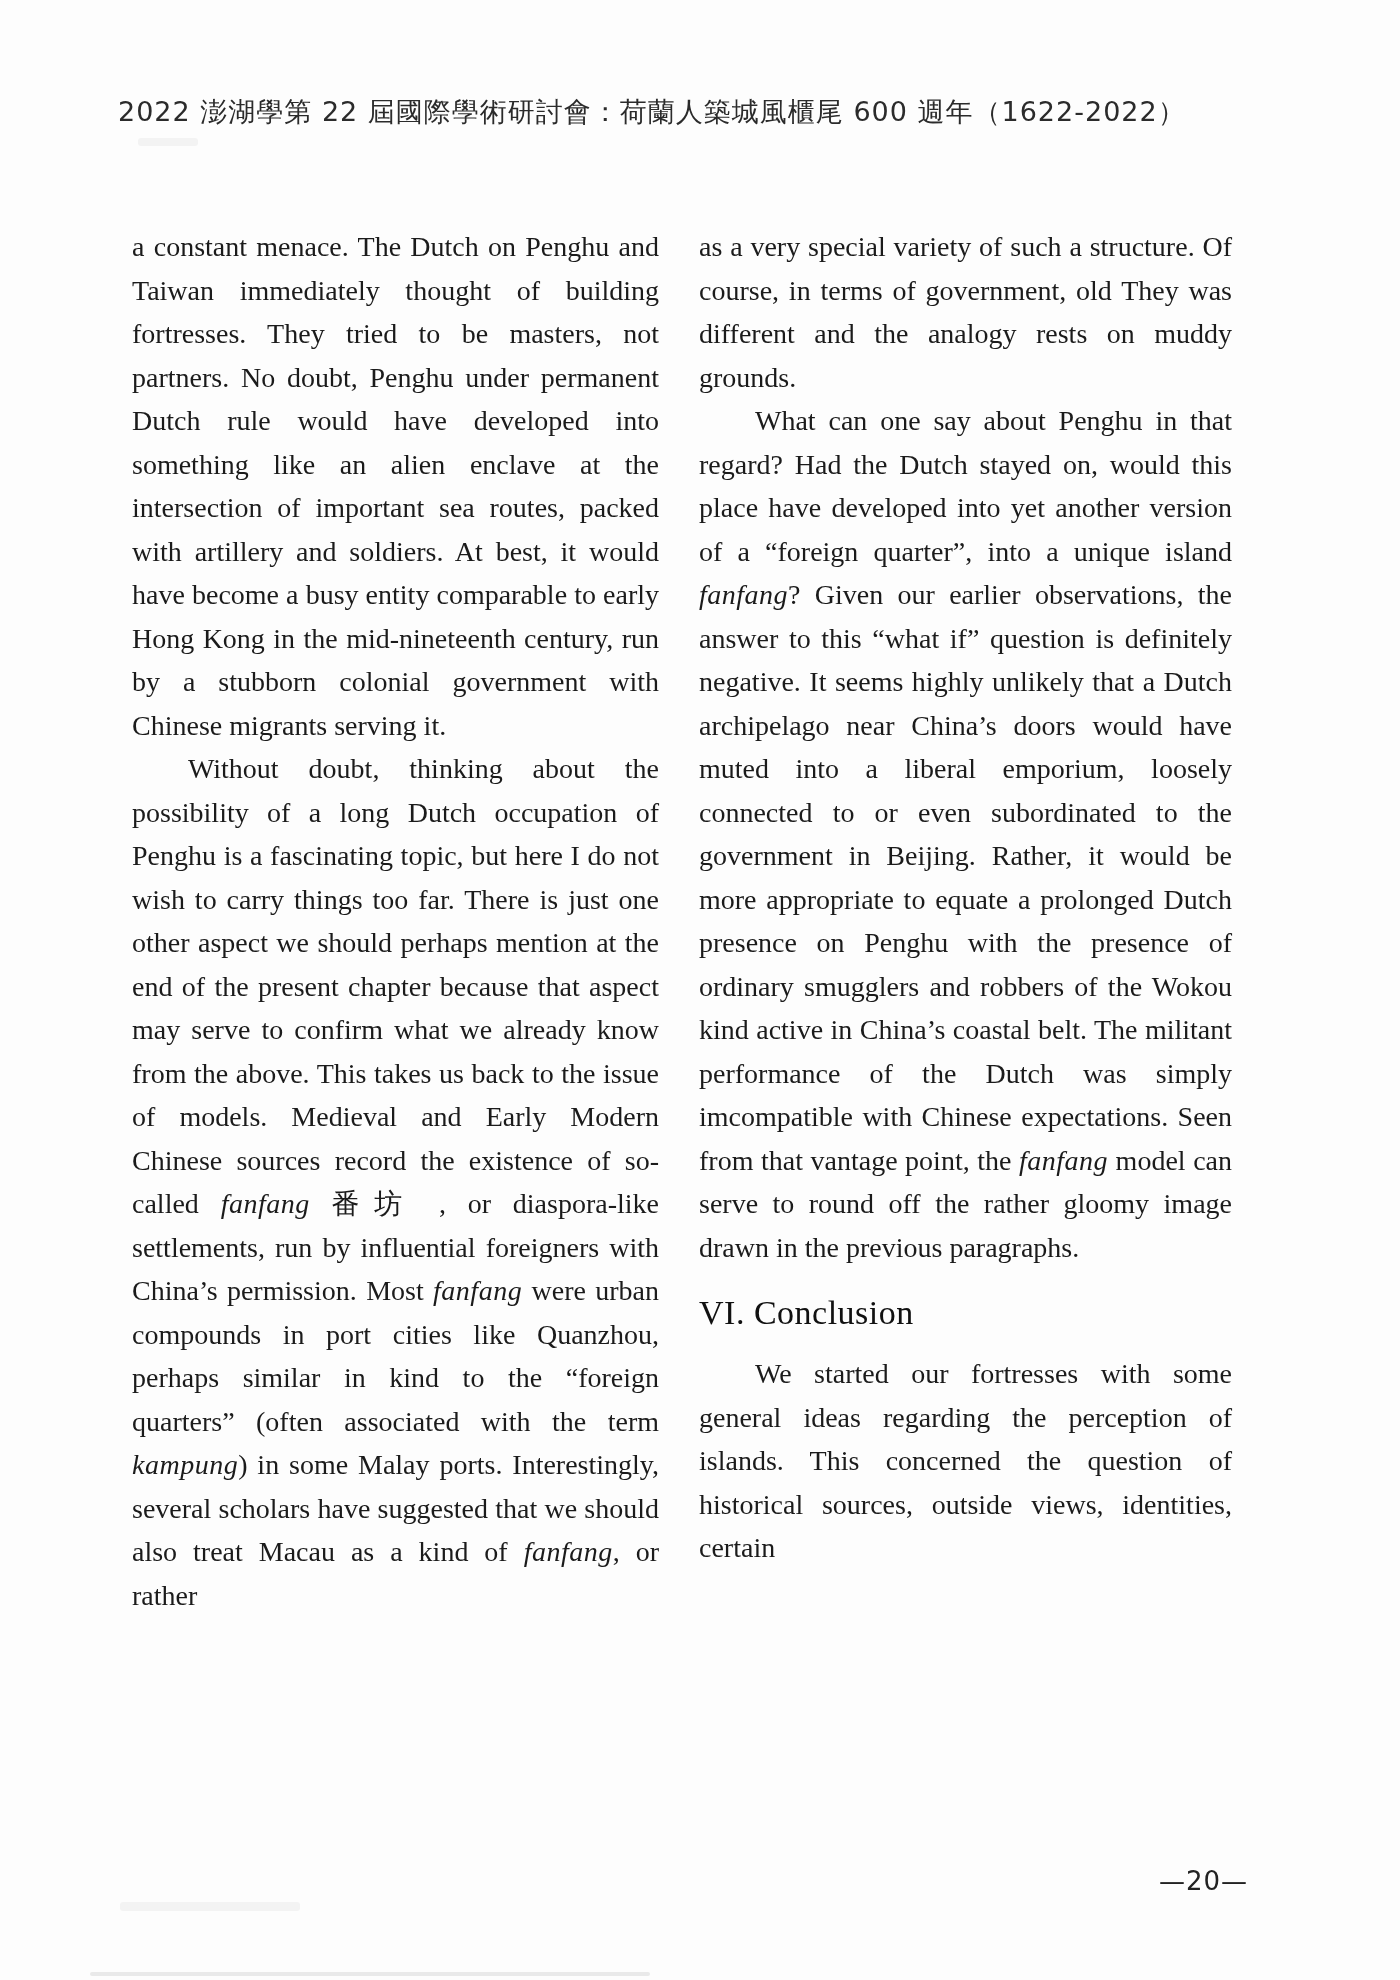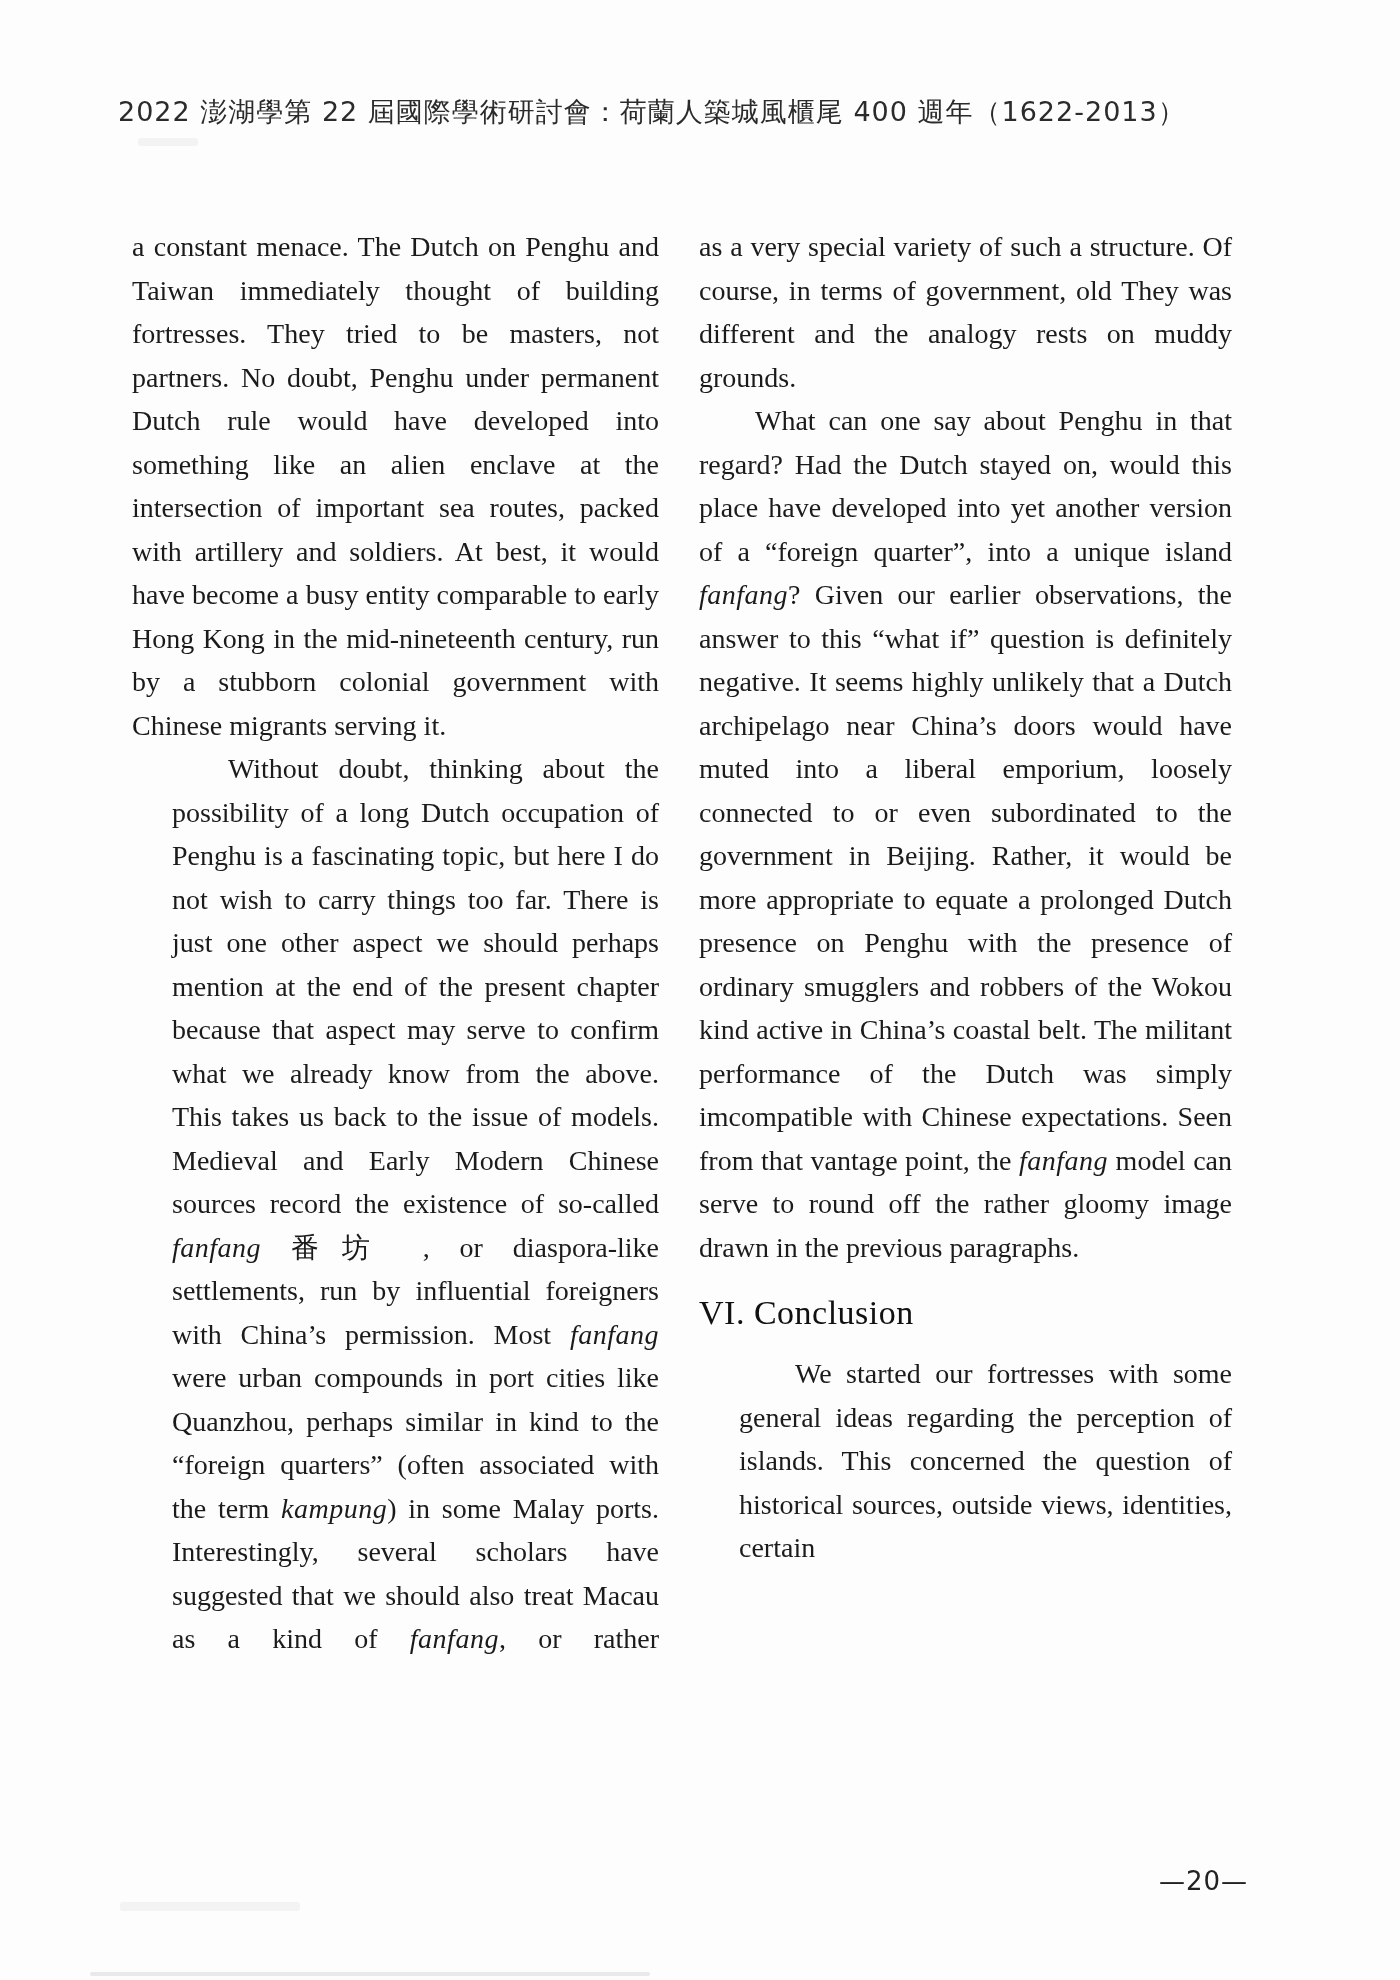--- a/index.html
+++ b/index.html
@@ -40,21 +40,21 @@
   .col-left  { width: 527px; }
   .col-right { width: 533px; }
   p.para {
     margin: 0;
     font-size: 28px;
     line-height: 43.5px;
     text-align: justify;
     color: #1b1b1b;
   }
   p.para.indent { text-indent: 56px; }
-  p.para.cont { text-align-last: justify; margin-left: 40px; }
+  p.para.cont { text-align-last: justify; }
   p.para em {
     font-style: italic;
     letter-spacing: 0.5px;
   }
   h2.section-heading {
     margin: 25px 0 20px 0;
     font-size: 34px;
     font-weight: 400;
     color: #111111;
     font-family: "Liberation Serif", "DejaVu Serif", serif;
@@ -80,21 +80,21 @@
   }
   .artifact.a1 { top: 138px; left: 138px; width: 60px; height: 8px; }
   .artifact.a2 { top: 1902px; left: 120px; width: 180px; height: 9px; }
   .artifact.a3 { top: 1972px; left: 90px;  width: 560px; height: 4px; background: rgba(60,60,60,0.10); }
 </style>
 </head>
 <body>
 
 <div class="page">
 
-  <div class="header">2022 澎湖學第 22 屆國際學術研討會：荷蘭人築城風櫃尾 400 週年（1622-2013）</div>
+  <div class="header">2022 澎湖學第 22 屆國際學術研討會：荷蘭人築城風櫃尾 600 週年（1622-2022）</div>
 
   <div class="columns">
     <div class="col col-left">
         <p class="para"><span>a constant menace. The Dutch on Penghu and Taiwan immediately thought of building fortresses. They tried to be masters, not partners. No doubt, Penghu under permanent Dutch rule would have developed into something like an alien enclave at the intersection of important sea routes, packed with artillery and soldiers. At best, it would have become a busy entity comparable to early Hong Kong in the mid-nineteenth century, run by a stubborn colonial government with Chinese migrants serving it.</span></p>
         <p class="para indent cont"><span>Without doubt, thinking about the possibility of a long Dutch occupation of Penghu is a fascinating topic, but here I do not wish to carry things too far. There is just one other aspect we should perhaps mention at the end of the present chapter because that aspect may serve to confirm what we already know from the above. This takes us back to the issue of models. Medieval and Early Modern Chinese sources record the existence of so-called </span><em>fanfang</em><span> 番坊 , or diaspora-like settlements, run by influential foreigners with China’s permission. Most </span><em>fanfang</em><span> were urban compounds in port cities like Quanzhou, perhaps similar in kind to the “foreign quarters” (often associated with the term </span><em>kampung</em><span>) in some Malay ports. Interestingly, several scholars have suggested that we should also treat Macau as a kind of </span><em>fanfang</em><span>, or rather</span></p>
       </div>
     <div class="col col-right">
         <p class="para"><span>as a very special variety of such a structure. Of course, in terms of government, old They was different and the analogy rests on muddy grounds.</span></p>
         <p class="para indent"><span>What can one say about Penghu in that regard? Had the Dutch stayed on, would this place have developed into yet another version of a “foreign quarter”, into a unique island </span><em>fanfang</em><span>? Given our earlier observations, the answer to this “what if” question is definitely negative. It seems highly unlikely that a Dutch archipelago near China’s doors would have muted into a liberal emporium, loosely connected to or even subordinated to the government in Beijing. Rather, it would be more appropriate to equate a prolonged Dutch presence on Penghu with the presence of ordinary smugglers and robbers of the Wokou kind active in China’s coastal belt. The militant performance of the Dutch was simply imcompatible with Chinese expectations. Seen from that vantage point, the </span><em>fanfang</em><span> model can serve to round off the rather gloomy image drawn in the previous paragraphs.</span></p>
         <h2 class="section-heading">VI. Conclusion</h2>

